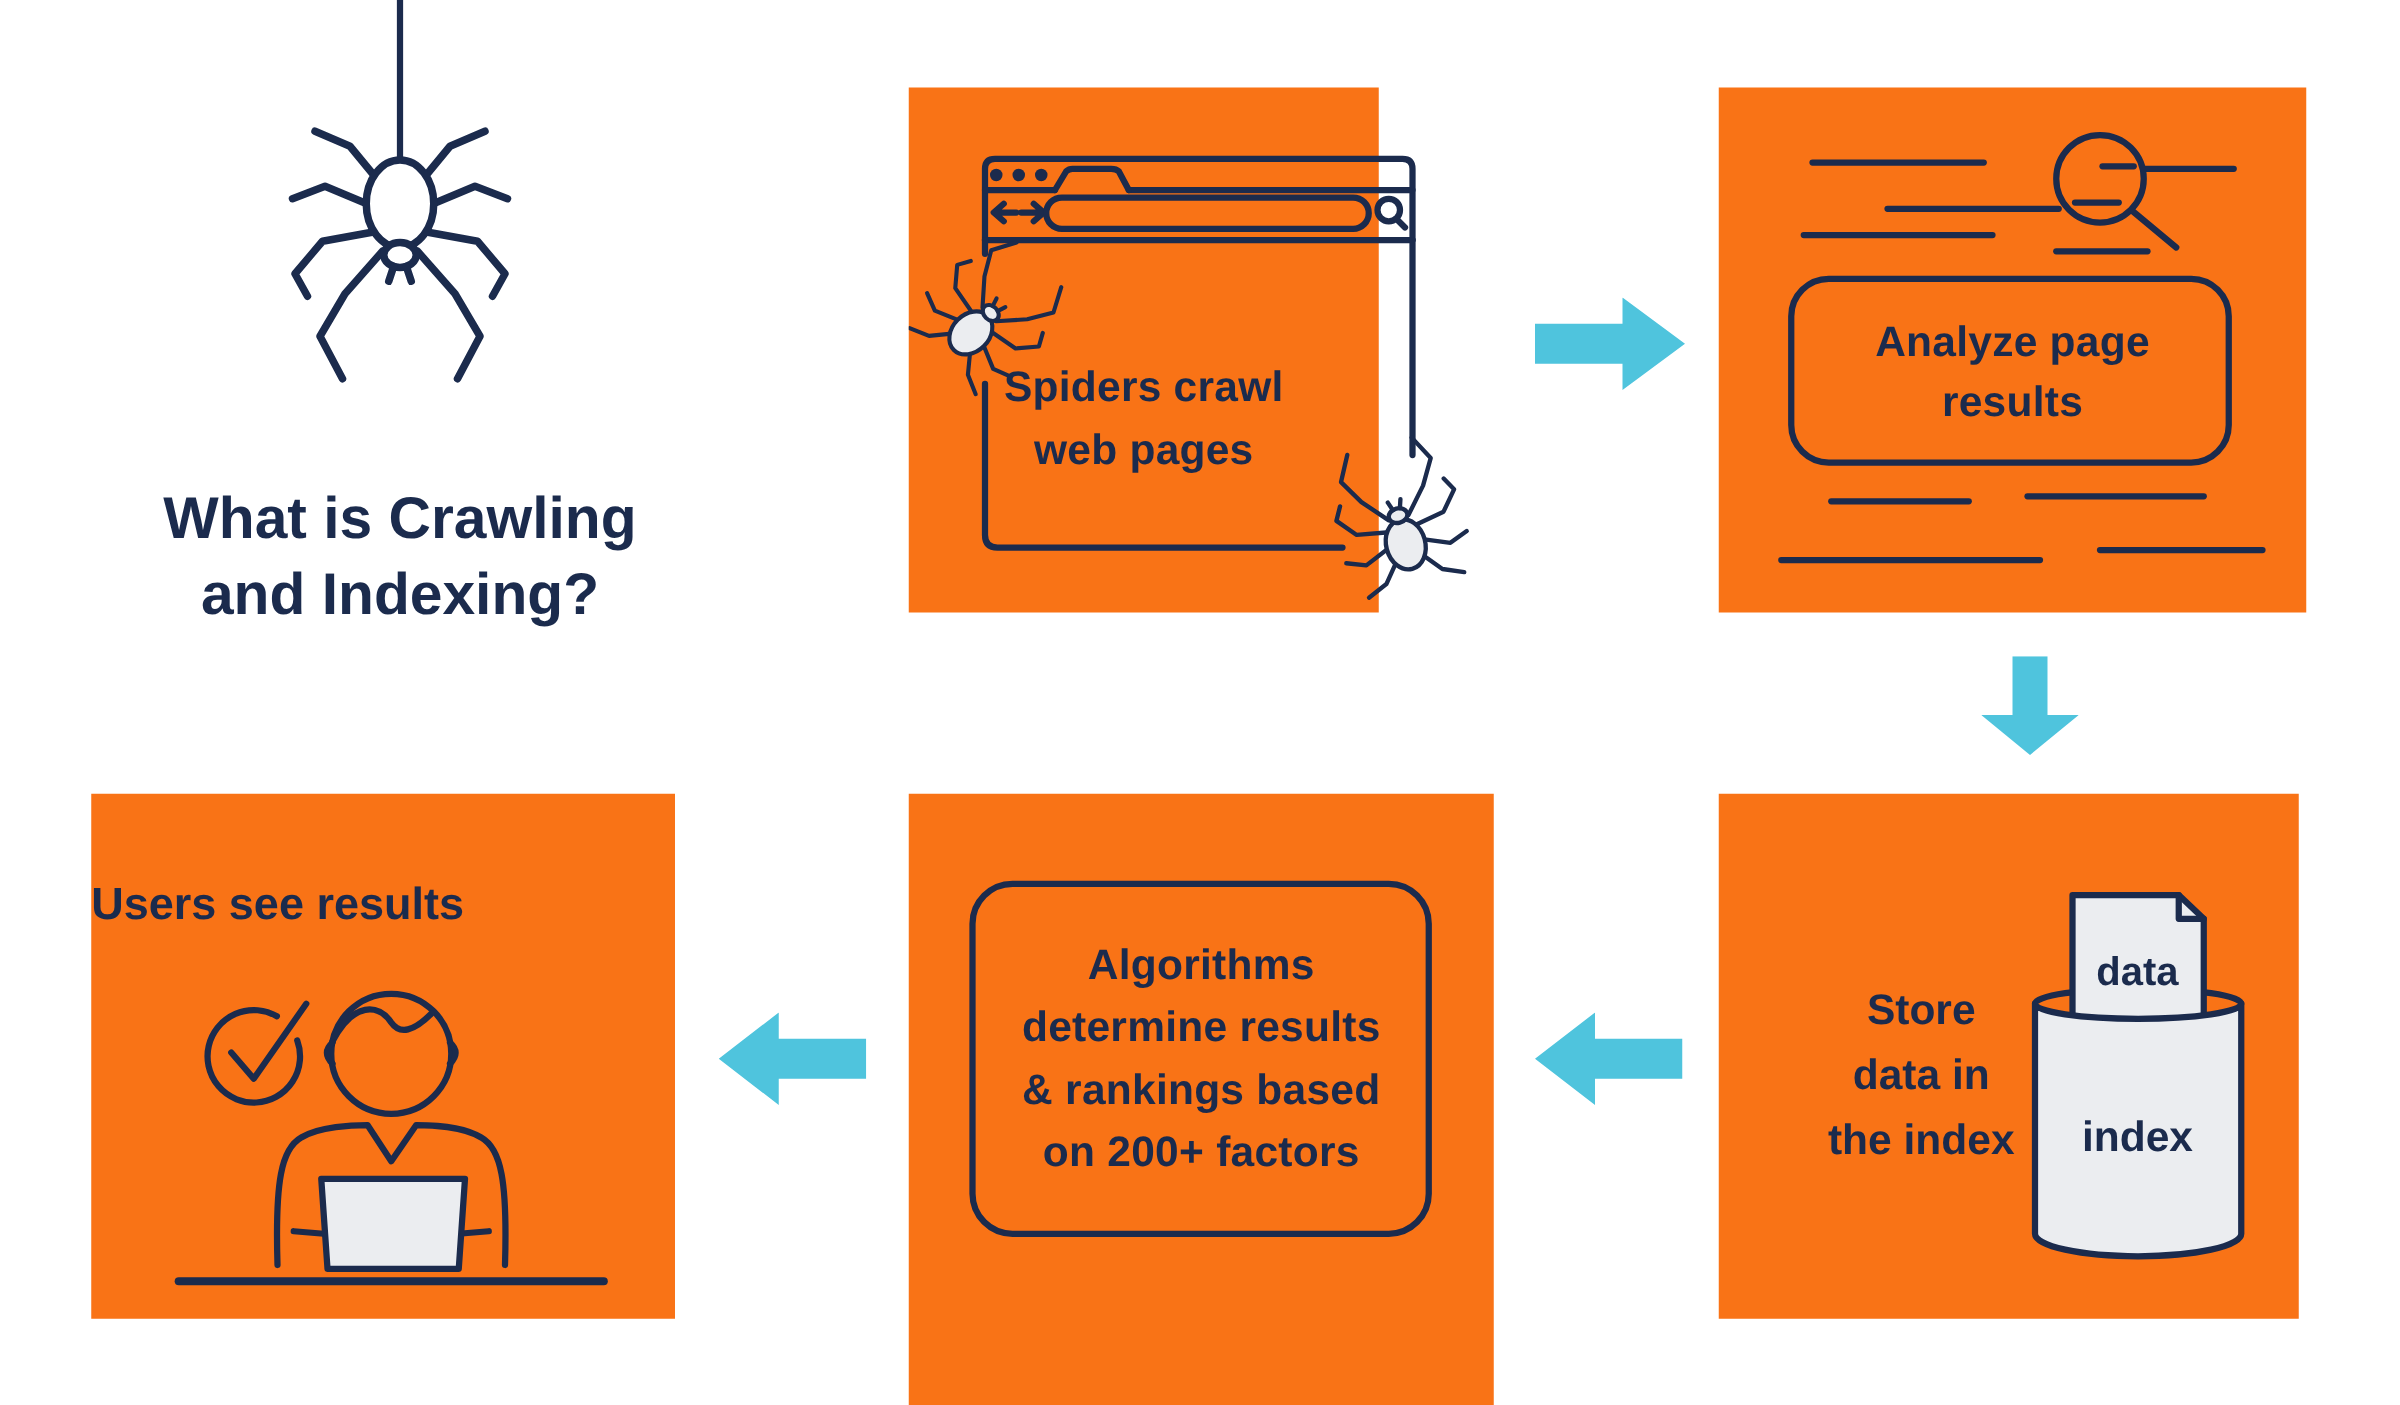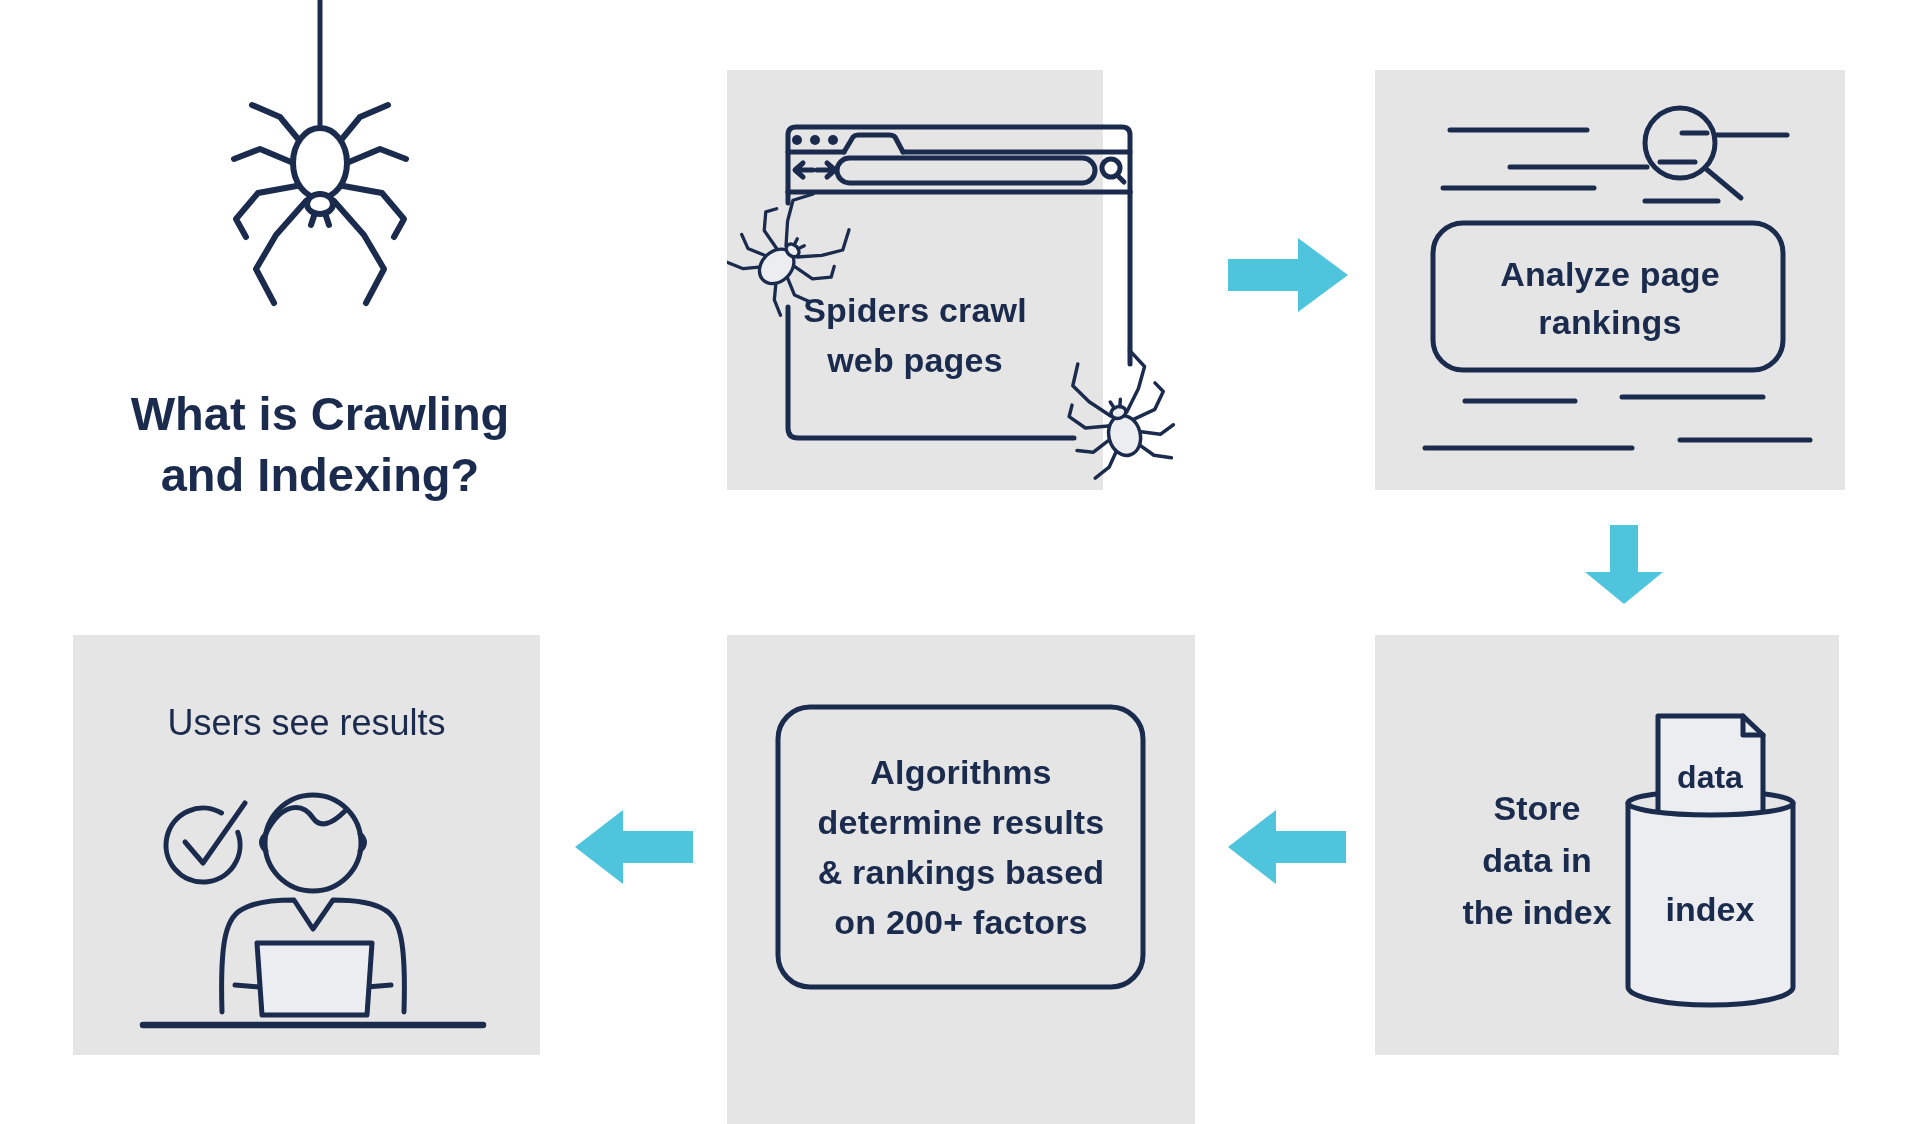--- a/index.html
+++ b/index.html
@@ -1,27 +1,27 @@
 <!DOCTYPE html>
 <html><head>
 <meta charset="utf-8">
 <style>
   html,body{margin:0;padding:0;background:#ffffff;}
   .canvas{position:relative;width:1920px;height:1124px;background:#ffffff;overflow:hidden;
           font-family:"Liberation Sans", sans-serif;color:#1b2b4d;}
-  .panel{position:absolute;background:#e5e5e5;}
+  .panel{position:absolute;background:#f97316;}
   .abs{position:absolute;}
   .caption{position:absolute;left:0;right:0;text-align:center;font-weight:700;
            font-size:34px;line-height:50px;color:#1b2b4d;letter-spacing:0.2px;}
   .caption-narrow{position:absolute;text-align:center;font-weight:700;
            font-size:34px;line-height:52px;color:#1b2b4d;padding-left:22px;}
   .title{position:absolute;left:20px;top:383px;width:600px;text-align:center;
          font-weight:700;font-size:47px;line-height:61px;color:#1b2b4d;}
-  .results-heading{position:absolute;left:0;right:0;top:66px;text-align:center;
-         font-weight:400;font-size:36px;line-height:44px;color:#1b2b4d;}
+  .results-heading{position:absolute;left:0;right:0;top:66px;text-align:left;
+         font-weight:700;font-size:36px;line-height:44px;color:#1b2b4d;}
   svg{display:block;}
   .ill{stroke:#1b2b4d;fill:none;stroke-width:5;stroke-linecap:round;stroke-linejoin:round;}
   .ill-thick{stroke:#1b2b4d;fill:none;stroke-width:6.5;stroke-linecap:round;stroke-linejoin:round;}
   .svg-label{font-family:"Liberation Sans",sans-serif;font-weight:700;fill:#1b2b4d;}
 </style>
 </head>
 <body>
 
 <div class="canvas">
 
@@ -107,21 +107,21 @@
       <g>
         <circle class="ill" cx="305" cy="73" r="35"></circle>
         <path class="ill" d="M 307,63 H 332"></path>
         <path class="ill" d="M 285,92 H 320"></path>
         <path class="ill" d="M 330,98 L 366,128"></path>
       </g>
       <rect class="ill" x="58" y="153" width="350" height="147" rx="30"></rect>
     </svg>
     <div class="caption" style="top:180px;line-height:48px">
       <div>Analyze page</div>
-      <div>rankings</div>
+      <div>results</div>
     </div>
   </div>
 
   <div class="panel" style="left:1375px;top:635px;width:464px;height:420px">
     <svg width="470" height="420" viewBox="0 0 470 420">
 
       <path class="ill" d="M 253,168 A 82.5 12 0 0 1 418,168"></path>
 
       <g>
         <path d="M 283,178 L 283,81 L 368,81 L 388,100 L 388,178 Z" fill="#ebedf0" stroke="none"></path>

